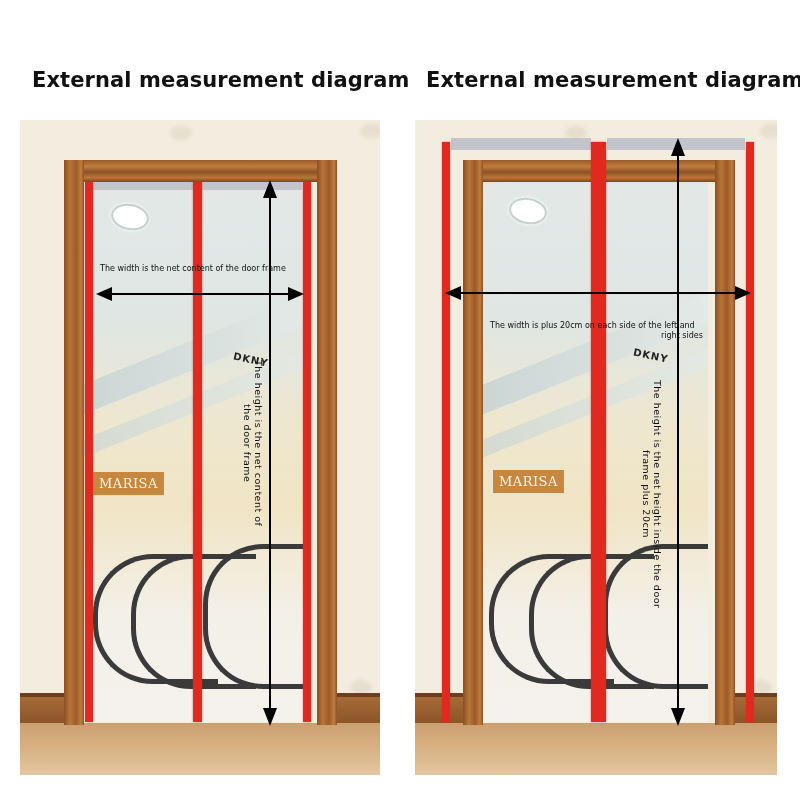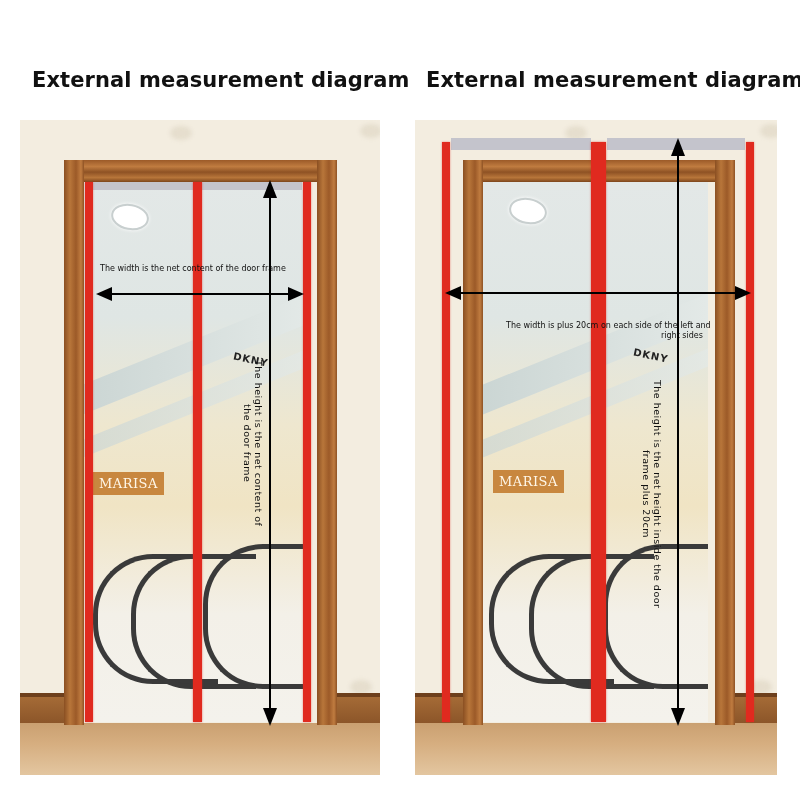--- a/index.html
+++ b/index.html
@@ -97,17 +97,17 @@
 
   <div class="wood-h" style="left:48px; top:40px; width:272px; height:22px;"></div>
   <div class="wood" style="left:48px; top:40px; width:20px; height:565px;"></div>
   <div class="wood" style="left:300px; top:40px; width:20px; height:565px;"></div>
 
   <div class="red" style="left:27px; top:22px; width:8px; height:580px;"></div>
   <div class="red" style="left:176px; top:22px; width:15px; height:580px;"></div>
   <div class="red" style="left:331px; top:22px; width:8px; height:580px;"></div>
 
   <div class="arrow-h" style="left:34px; top:172px; width:298px;"></div>
-  <div class="label" style="left:75px; top:201px;margin-left:16px;">The width is plus 20cm on each side of the left and</div>
+  <div class="label" style="left:75px; top:201px;">The width is plus 20cm on each side of the left and</div>
   <div class="label" style="left:246px; top:211px;">right sides</div>
   <div class="arrow-v" style="left:262px; top:22px; height:580px;"></div>
   <div class="vlabel" style="left:218px; top:258px; height:232px; width:30px;">The height is the net height inside the door frame plus 20cm</div>
 </div>
 
 </body></html>

